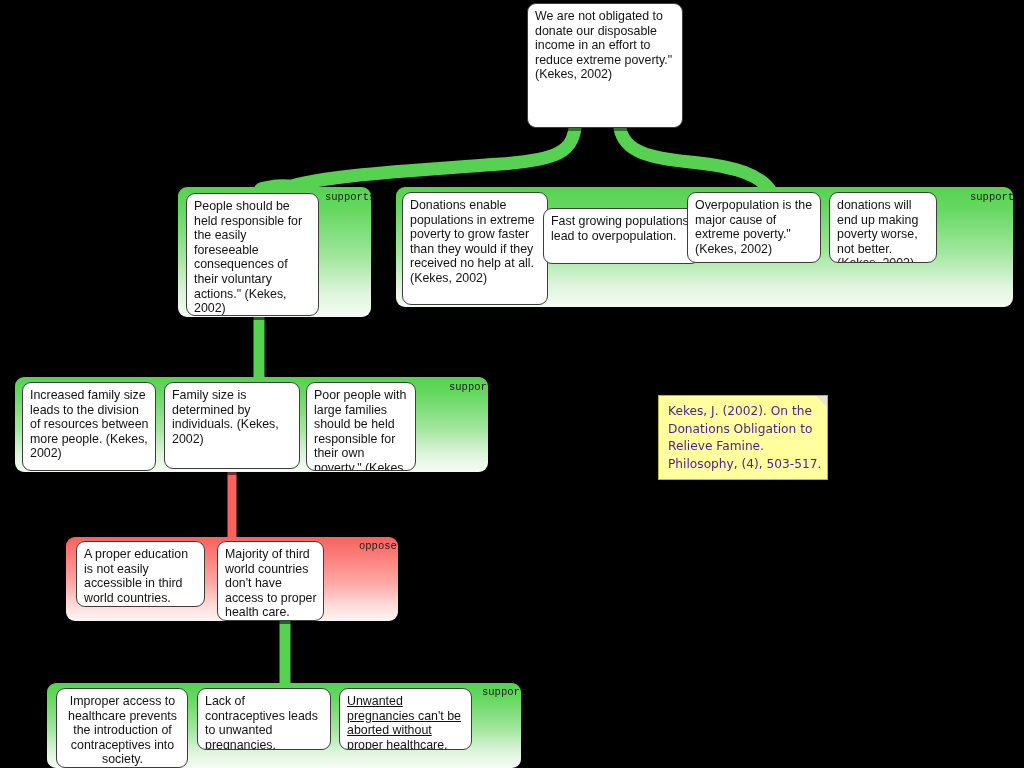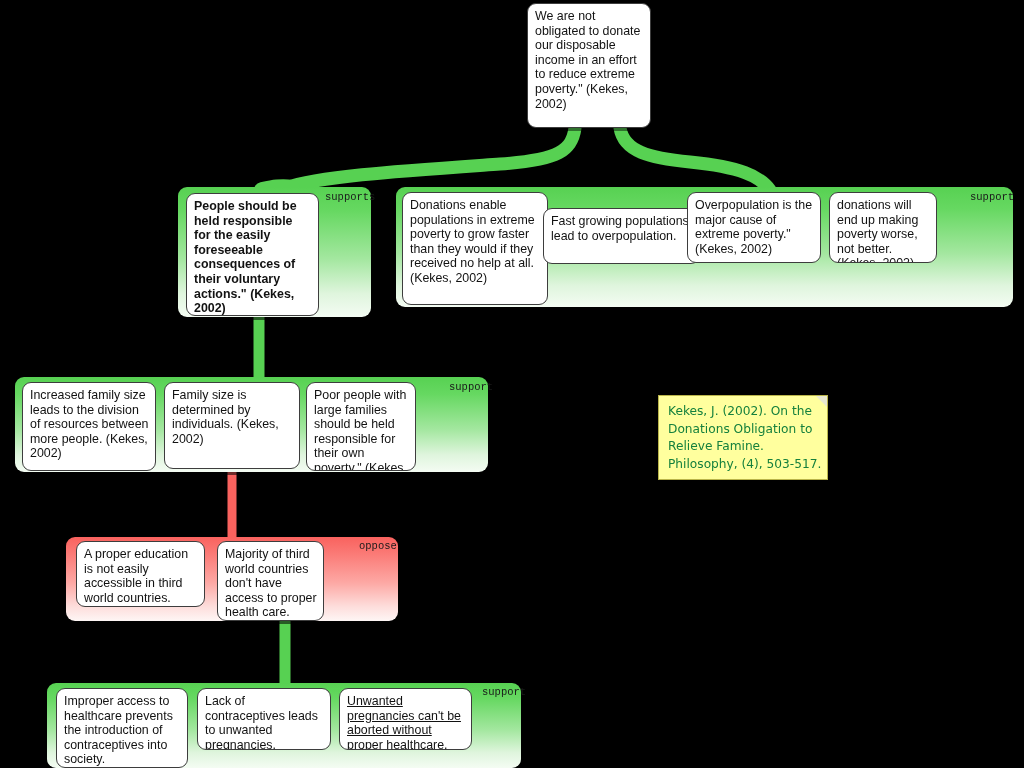--- a/index.html
+++ b/index.html
@@ -64,21 +64,21 @@
   }
   
   #note {
     position: absolute;
     background: #ffff9e;
     border: 1px solid #b9b44a;
     box-sizing: border-box;
     padding: 7px 8px 6px 9px;
     font-size: 12.2px;
     line-height: 17.5px;
-    color: #15803d;
+    color: #4c1d95;
     font-family: "DejaVu Sans", sans-serif;
     box-shadow: 2px 2px 3px rgba(0,0,0,0.6);
   }
   #note .note-line { display: block; white-space: nowrap; }
   #note-fold {
     position: absolute;
     right: 0; top: 0;
     width: 0; height: 0;
     border-left: 11px solid transparent;
     border-top: 11px solid #e8e8d0;
@@ -96,26 +96,26 @@
 
     <path d="M 620 128 C 624 152, 650 158, 690 162 C 740 167, 760 176, 770 190" stroke="#57d152" stroke-width="13" fill="none" stroke-linecap="round"></path>
 
     <path d="M 259 312 L 259 378" stroke="#57d152" stroke-width="11" fill="none"></path>
 
     <path d="M 232 452 L 232 548" stroke="#f9625e" stroke-width="9" fill="none"></path>
 
     <path d="M 285 612 L 285 684" stroke="#57d152" stroke-width="11" fill="none"></path>
   </svg>
 
-  <div class="claim root" style="left:527px; top:3px; width:124px; height:125px;">We are not obligated to donate our disposable income in an effort to reduce extreme poverty." (Kekes, 2002)</div>
+  <div class="claim root" style="left:527px; top:3px; width:156px; height:125px;">We are not obligated to donate our disposable income in an effort to reduce extreme poverty." (Kekes, 2002)</div>
 
   <div class="panel support" style="left:178px; top:187px; width:193px; height:130px;">
     <span class="panel-label" style="left:325px; top:4px;">supports</span>
   </div>
-  <div class="claim" style="left:186px; top:193px; width:133px; height:123px;font-weight:bold;">People should be held responsible for the easily foreseeable consequences of their voluntary actions." (Kekes, 2002)</div>
+  <div class="claim" style="left:186px; top:193px; width:133px; height:123px;">People should be held responsible for the easily foreseeable consequences of their voluntary actions." (Kekes, 2002)</div>
   <span class="panel-label" style="position:absolute; left:325px; top:191px;">supports</span>
 
   <div class="panel support" style="left:396px; top:187px; width:617px; height:120px;">
   </div>
   <div class="claim" style="left:402px; top:192px; width:146px; height:113px;">Donations enable populations in extreme poverty to grow faster than they would if they received no help at all. (Kekes, 2002)</div>
   <div class="claim" style="left:543px; top:208px; width:157px; height:56px;">Fast growing populations lead to overpopulation.</div>
   <div class="claim" style="left:687px; top:192px; width:134px; height:71px;">Overpopulation is the major cause of extreme poverty." (Kekes, 2002)</div>
   <div class="claim" style="left:829px; top:192px; width:108px; height:71px;">donations will end up making poverty worse, not better. (Kekes, 2002)</div>
   <span class="panel-label" style="position:absolute; left:970px; top:191px;">support</span>
 
@@ -127,21 +127,21 @@
   <span class="panel-label" style="position:absolute; left:449px; top:381px;">support</span>
 
   <div class="panel oppose" style="left:66px; top:537px; width:332px; height:84px;">
   </div>
   <div class="claim" style="left:76px; top:541px; width:129px; height:66px;">A proper education is not easily accessible in third world countries.</div>
   <div class="claim" style="left:217px; top:541px; width:107px; height:80px;">Majority of third world countries don't have access to proper health care.</div>
   <span class="panel-label" style="position:absolute; left:359px; top:540px;">oppose</span>
 
   <div class="panel support" style="left:47px; top:683px; width:474px; height:85px;">
   </div>
-  <div class="claim" style="left:56px; top:688px; width:132px; height:80px;">Improper access to healthcare prevents the introduction of contraceptives into society.</div>
+  <div class="claim" style="left:56px; top:688px; width:132px; height:80px;text-align:center;">Improper access to healthcare prevents the introduction of contraceptives into society.</div>
   <div class="claim" style="left:197px; top:688px; width:134px; height:62px;">Lack of contraceptives leads to unwanted pregnancies.</div>
   <div class="claim" style="left:339px; top:688px; width:133px; height:62px;text-decoration:underline;">Unwanted pregnancies can't be aborted without proper healthcare.</div>
   <span class="panel-label" style="position:absolute; left:482px; top:686px;">support</span>
 
   <div id="note" style="left:658px; top:395px; width:170px; height:85px;">
     <span id="note-fold"></span>
     <span class="note-line">Kekes, J. (2002). On the</span>
     <span class="note-line">Donations Obligation to</span>
     <span class="note-line">Relieve Famine.</span>
     <span class="note-line">Philosophy, (4), 503-517.</span>

